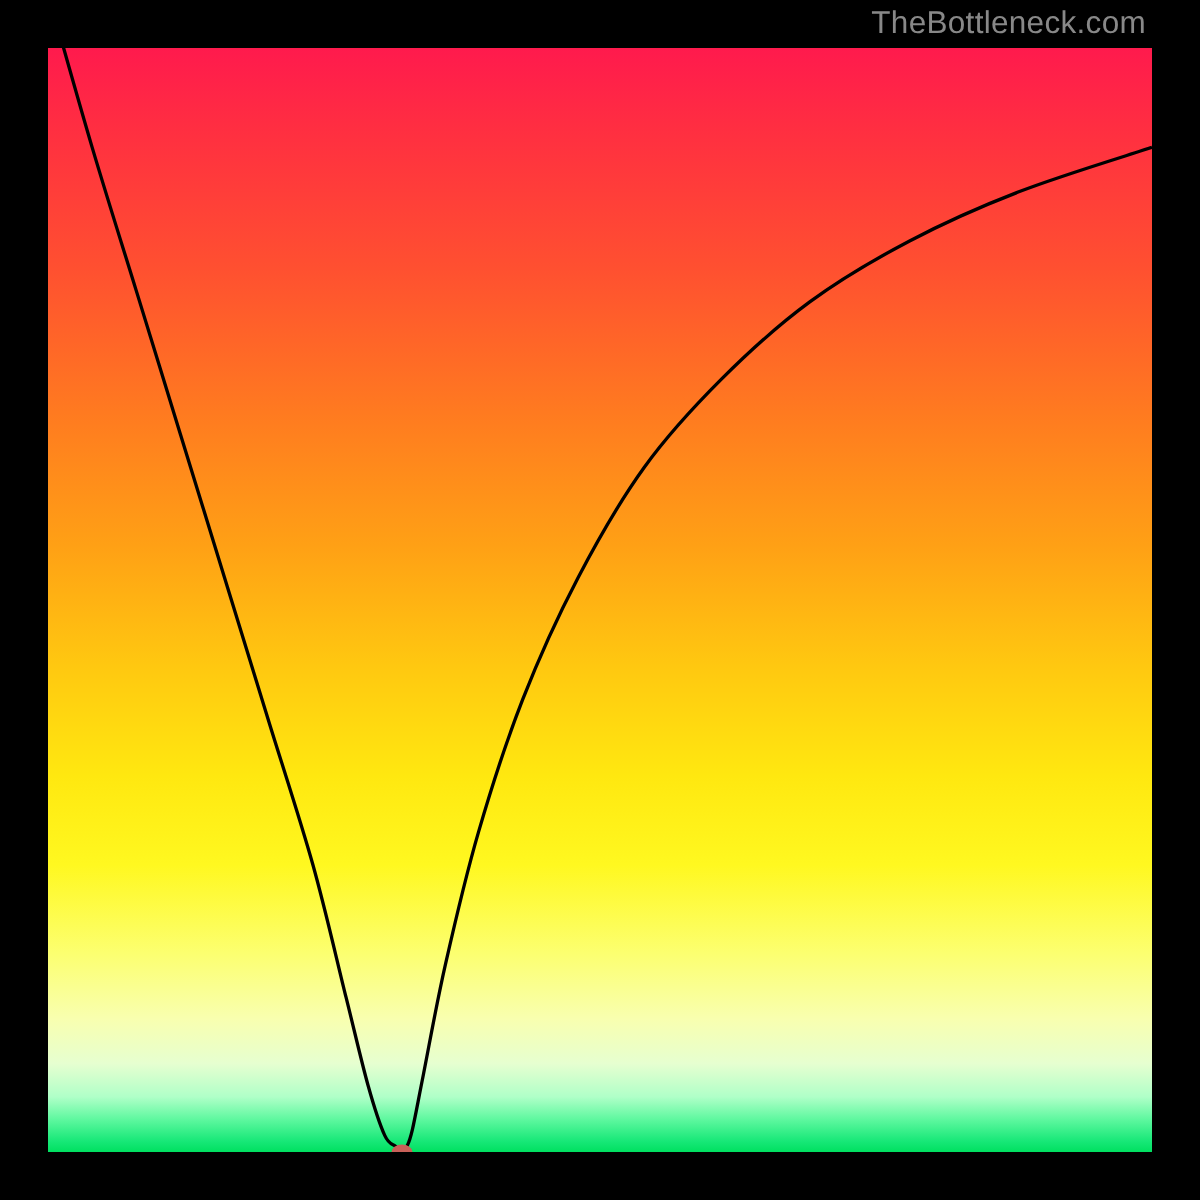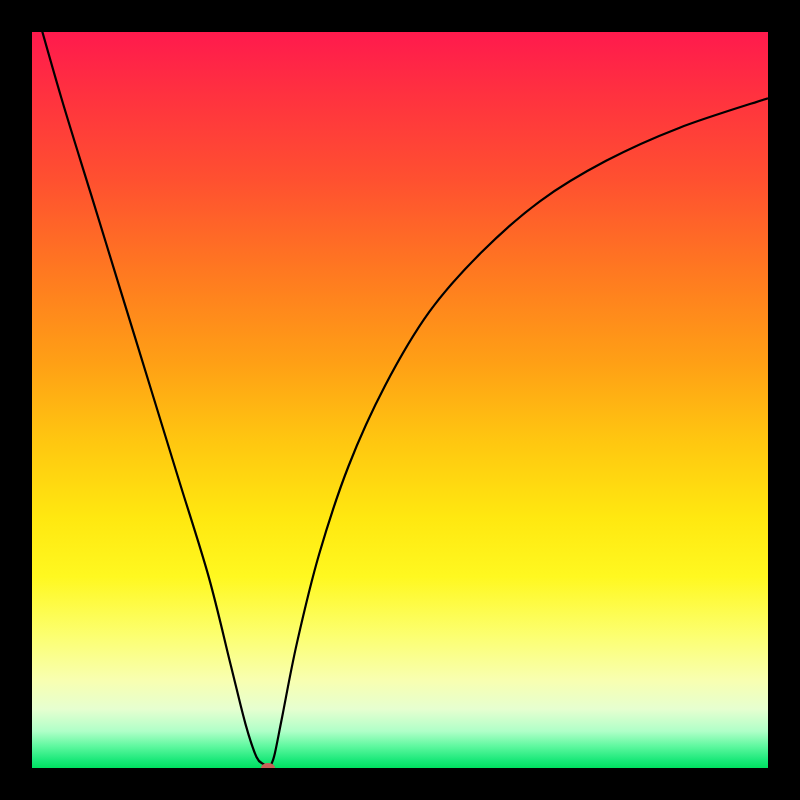--- a/index.html
+++ b/index.html
@@ -72,20 +72,21 @@
     background: #c86058;
     border-radius: 50%;
     transform: translate(-50%, -50%);
   }
 </style>
 </head>
 <body>
 
 <div class="frame">
 
+  <div class="watermark">TheBottleneck.com</div>
 
   <div class="plot-area">
     <div class="gradient"></div>
 
     <svg class="curve" viewBox="0 0 736 736" preserveAspectRatio="none">
       <path id="curve-path" fill="none" stroke-width="2.2" stroke-linejoin="round" stroke="#000000" d="M 0 -36.80000000000007 C 4.906666666666667 -19.626666666666722, 19.626666666666665 33.120000000000005, 29.44 66.24000000000001 C 39.25333333333334 99.36000000000001, 49.06666666666667 130.02666666666664, 58.88 161.91999999999996 C 68.69333333333333 193.81333333333328, 78.50666666666666 225.70666666666662, 88.32 257.59999999999997 C 98.13333333333333 289.4933333333333, 107.94666666666667 321.38666666666666, 117.76 353.28 C 127.57333333333334 385.1733333333333, 137.38666666666668 417.06666666666666, 147.20000000000002 448.96 C 157.01333333333335 480.8533333333333, 168.0533333333333 513.9733333333334, 176.64 544.64 C 185.22666666666666 575.3066666666666, 192.5866666666667 608.4266666666667, 198.72000000000003 632.96 C 204.85333333333335 657.4933333333333, 209.14666666666668 676.5066666666667, 213.44 691.84 C 217.73333333333332 707.1733333333334, 221.41333333333333 718.2133333333334, 224.48 724.96 C 227.54666666666665 731.7066666666667, 230 730.48, 231.84 732.32 C 233.68 734.1600000000001, 234.29333333333335 736, 235.52 736 C 236.74666666666667 736, 237.97333333333336 734.7733333333334, 239.20000000000002 732.32 C 240.42666666666668 729.8666666666667, 241.04000000000002 729.2533333333333, 242.88000000000002 721.28 C 244.72000000000003 713.3066666666666, 246.56 702.88, 250.24 684.48 C 253.92000000000002 666.08, 258.82666666666665 637.8666666666667, 264.96 610.88 C 271.0933333333333 583.8933333333333, 278.4533333333334 552, 287.04 522.56 C 295.62666666666667 493.11999999999995, 305.44000000000005 462.4533333333333, 316.48 434.24 C 327.52 406.0266666666667, 339.78666666666663 379.03999999999996, 353.28 353.28 C 366.7733333333333 327.52, 381.4933333333334 301.76, 397.44000000000005 279.68 C 413.3866666666667 257.6, 430.56 239.20000000000007, 448.96 220.80000000000007 C 467.35999999999996 202.40000000000006, 486.9866666666666 184.61333333333332, 507.84 169.27999999999997 C 528.6933333333333 153.94666666666663, 550.7733333333334 141.06666666666675, 574.08 128.80000000000007 C 597.3866666666667 116.5333333333334, 620.6933333333333 106.10666666666663, 647.68 95.67999999999995 C 674.6666666666666 85.25333333333327, 721.28 71.14666666666666, 736 66.24000000000001"></path>
     </svg>
 
     <div class="marker" id="min-marker" style="left: 235.52px; top: 736px; background: rgb(200, 96, 88);"></div>
   </div>

